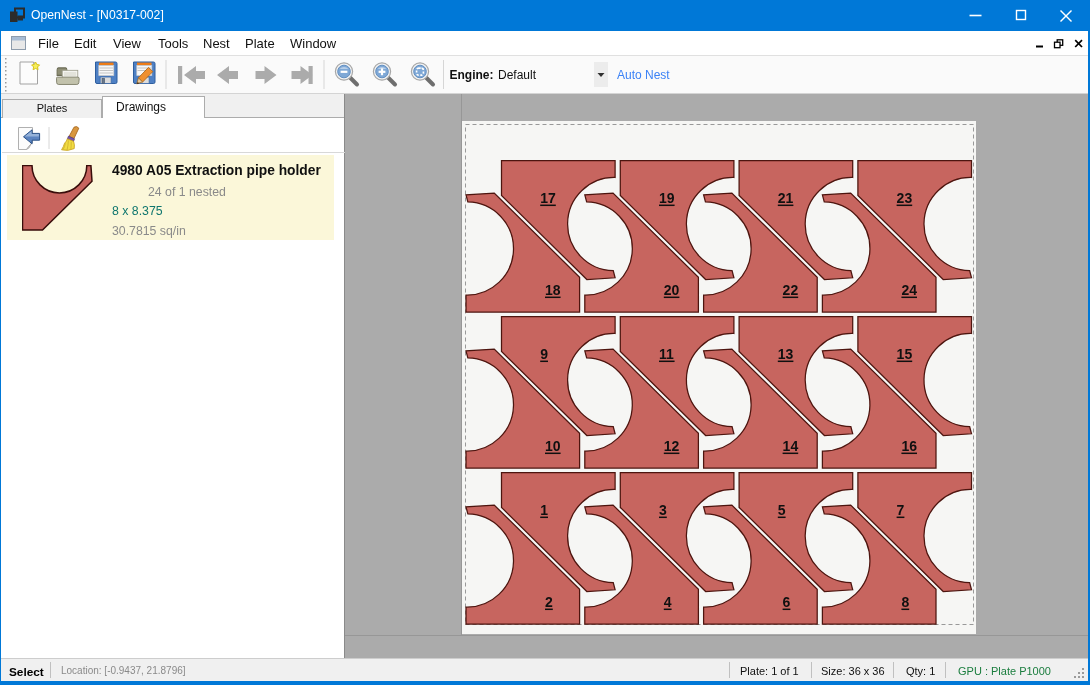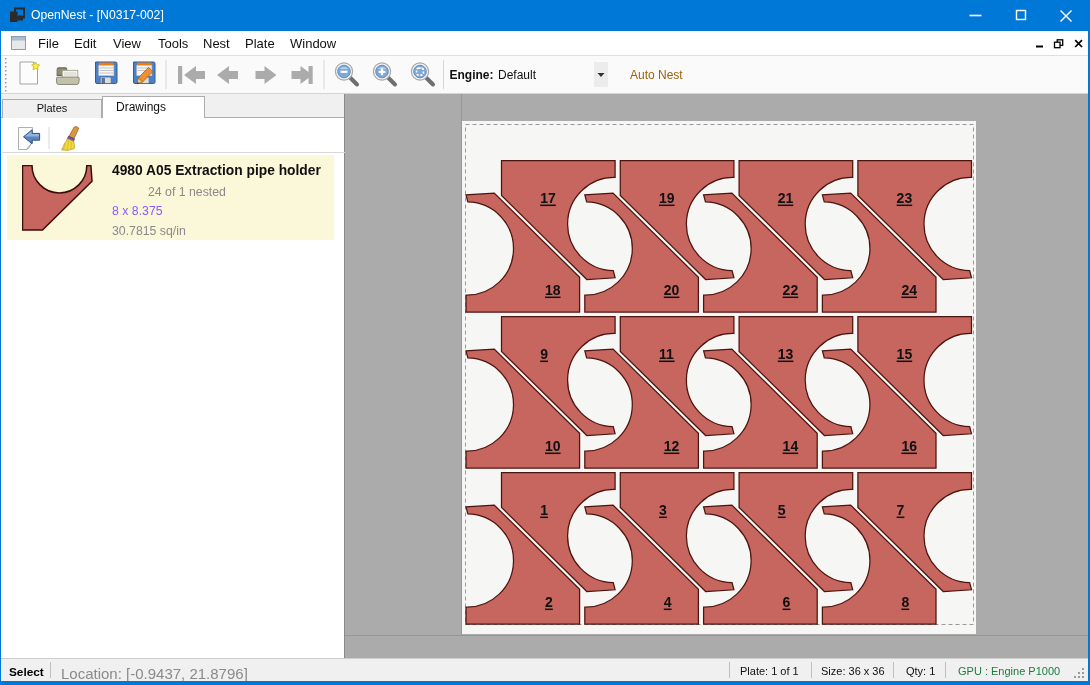--- a/index.html
+++ b/index.html
@@ -128,21 +128,21 @@
     <rect x="-3.4" y="-3.2" width="6.8" height="6.8" rx="1.8" fill="none" stroke="#fff" stroke-width="1.6" stroke-dasharray="2 1.6"></rect>
   </g>
   <line x1="442.5" y1="4" x2="442.5" y2="33" stroke="#d6d6d6"></line>
 </svg>
 <div class="txt" style="left:449.5px;top:68px;font-size:12px;font-weight:bold;color:#101010;text-align:right;">Engine:</div>
 <div class="txt" style="left:498px;top:68px;font-size:12px;color:#101010;">Default</div>
 <div class="a" style="left:594px;top:62px;width:14px;height:25px;background:#ececec;"></div>
 <svg class="a" style="left:594px;top:62px" width="14" height="25" viewBox="0 0 14 25">
     <path d="M3.5 11 h7 l-3.5 4 z" fill="#303030"></path>
   </svg>
-<div class="txt" style="left:630px;top:68px;font-size:12px;color:#a16207;">Auto Nest</div>
+<div class="txt" style="left:617px;top:68px;font-size:12px;color:#3b82f6;">Auto Nest</div>
 
 <div class="a" style="left:1px;top:94px;width:344px;height:564px;background:#fff;"></div>
 <div class="a" style="left:344px;top:94px;width:1px;height:564px;background:#8a8a8a;"></div>
 
 <div class="a" style="left:1px;top:94px;width:343px;height:23.5px;background:#f0f0f0;"></div>
 <div class="a" style="left:1px;top:117px;width:343px;height:1px;background:#acacac;"></div>
 <div class="a" style="left:2px;top:98.5px;width:100px;height:19px;background:#f0f0f0;border:1px solid #acacac;border-bottom:none;"></div>
 <div class="txt" style="left:2px;top:101.5px;width:100px;text-align:center;font-size:11px;color:#101010;">Plates</div>
 <div class="a" style="left:101.5px;top:96px;width:103px;height:22px;background:#fff;border:1px solid #acacac;border-bottom:none;"></div>
 <div class="txt" style="left:101.5px;top:100px;width:79px;text-align:center;font-size:12px;color:#101010;">Drawings</div>
@@ -161,21 +161,21 @@
   </g>
 </svg>
 <div class="a" style="left:2px;top:152px;width:343px;height:1px;background:#d8d8d8;"></div>
 
 <div class="a" style="left:7px;top:155px;width:327px;height:84.5px;background:#fbf7d9;"></div>
 <svg class="a" style="left:22px;top:165px" width="71" height="66" viewBox="0 0 71 66">
   <path d="M0.5 0.5 L10 0.5 A27.4 27.4 0 0 0 64.8 0.5 L68.9 0.5 L70 16.3 L20.5 65 L0.5 65 Z" fill="#c7655f" stroke="#380d0a" stroke-width="1.5"></path>
 </svg>
 <div class="txt" style="left:112px;top:162.5px;font-size:13.8px;font-weight:bold;color:#101010;">4980 A05 Extraction pipe holder</div>
 <div class="txt" style="left:112px;top:184.5px;font-size:12.3px;color:#8a8a8a;margin-left:36px;">24 of 1 nested</div>
-<div class="txt" style="left:112px;top:204px;font-size:12.3px;color:#8b5cf6;text-align:center;">8 x 8.375</div>
+<div class="txt" style="left:112px;top:204px;font-size:12.3px;color:#0f766e;text-align:center;">8 x 8.375</div>
 <div class="txt" style="left:112px;top:223.5px;font-size:12.3px;color:#8a8a8a;">30.7815 sq/in</div>
 
 <svg class="a" style="left:345px;top:94px" width="744" height="564" viewBox="345 94 744 564">
   <defs>
     <path id="pa" d="M113.6 0 L113.6 16.9 A46.58 46.58 0 0 0 111.75 110.05 L113.6 117.15 L85.34 118.92 L0 34.79 L0 0 Z" fill="#c7655f" stroke="#4d150f" stroke-width="1.25"></path>
     <path id="pb" d="M0 118.92 L0 102.03 A46.58 46.58 0 0 0 1.85 8.875 L0 1.775 L28.26 0 L113.6 84.14 L113.6 118.92 Z" fill="#c7655f" stroke="#4d150f" stroke-width="1.25"></path>
   </defs>
   <rect x="345" y="94" width="744" height="564" fill="#ababab"></rect>
   <rect x="462" y="121" width="514" height="513" fill="#f6f6f4"></rect>
   <line x1="461.5" y1="94" x2="461.5" y2="635" stroke="#979797"></line>
@@ -255,29 +255,29 @@
 <line x1="896.6" y1="517.3" x2="904.4" y2="517.3" stroke="#101010" stroke-width="1.5"></line>
 <text x="901.4" y="607.1">8</text>
 <line x1="901.4" y1="609.3" x2="909.2" y2="609.3" stroke="#101010" stroke-width="1.5"></line>
   </g>
 </svg>
 
 <div class="a" style="left:0;top:658px;width:1090px;height:1px;background:#cdcdcd;"></div>
 <div class="a" style="left:0;top:659px;width:1090px;height:22px;background:#f0f0f0;"></div>
 <div class="txt" style="left:9px;top:664.5px;font-size:11.8px;color:#000;font-weight:bold;">Select</div>
 <div class="a" style="left:50px;top:662px;width:1px;height:16px;background:#c0c0c0;"></div>
-<div class="txt" style="left:61px;top:664.5px;font-size:15px;color:#8a8a8a;">Location: [-0.9437, 21.8796]</div>
+<div class="txt" style="left:61px;top:664.5px;font-size:10px;color:#8a8a8a;">Location: [-0.9437, 21.8796]</div>
 <div class="a" style="left:729px;top:662px;width:1px;height:16px;background:#c0c0c0;"></div>
 <div class="txt" style="left:740px;top:665px;font-size:11px;color:#101010;">Plate: 1 of 1</div>
 <div class="a" style="left:811px;top:662px;width:1px;height:16px;background:#c0c0c0;"></div>
 <div class="txt" style="left:821px;top:665px;font-size:11px;color:#101010;text-align:center;">Size: 36 x 36</div>
 <div class="a" style="left:892.5px;top:662px;width:1px;height:16px;background:#c0c0c0;"></div>
 <div class="txt" style="left:906px;top:665px;font-size:11px;color:#101010;">Qty: 1</div>
 <div class="a" style="left:945px;top:662px;width:1px;height:16px;background:#c0c0c0;"></div>
-<div class="txt" style="left:958px;top:665px;font-size:11px;color:#1a7d3e;">GPU : Engine P1000</div>
+<div class="txt" style="left:958px;top:665px;font-size:11px;color:#1a7d3e;">GPU : Plate P1000</div>
 <svg class="a" style="left:1072px;top:668px" width="14" height="12" viewBox="0 0 14 12">
   <g fill="#9a9a9a">
     <rect x="10" y="8" width="2" height="2"></rect>
       <rect x="10" y="4" width="2" height="2"></rect>
       <rect x="10" y="0" width="2" height="2"></rect>
     <rect x="6" y="8" width="2" height="2"></rect>
       <rect x="6" y="4" width="2" height="2"></rect>
     <rect x="2" y="8" width="2" height="2"></rect>
   </g>
 </svg>

